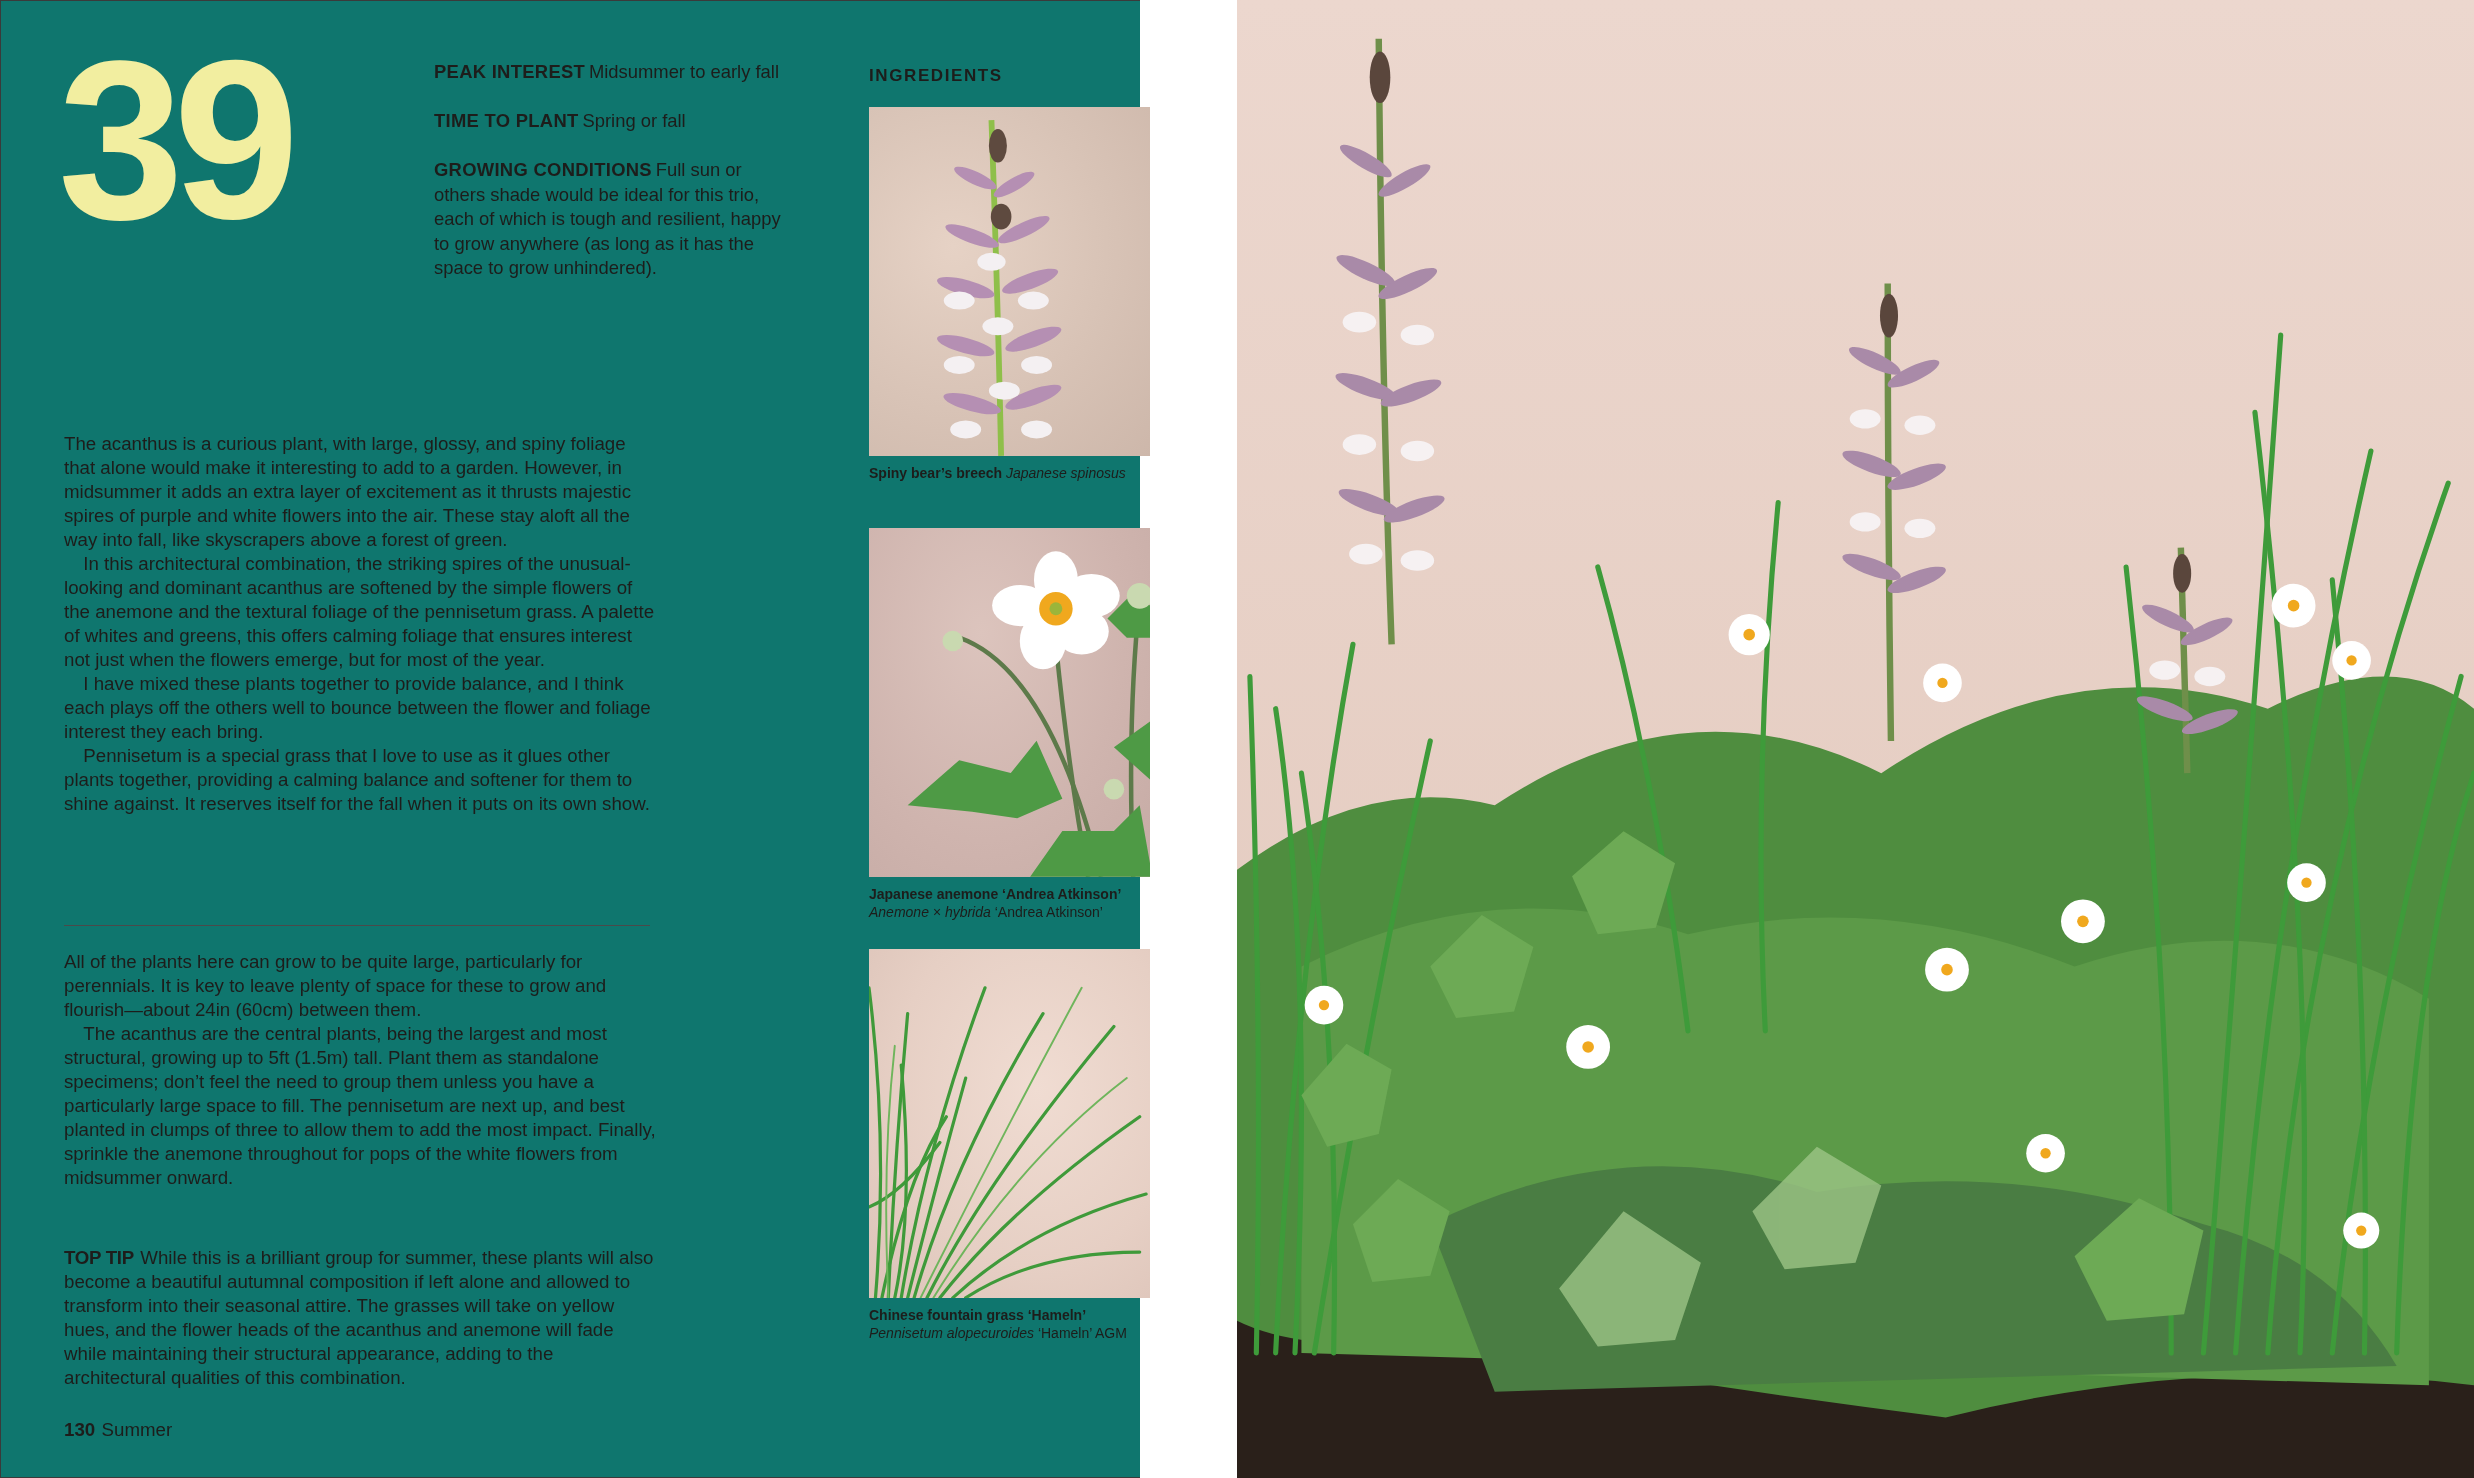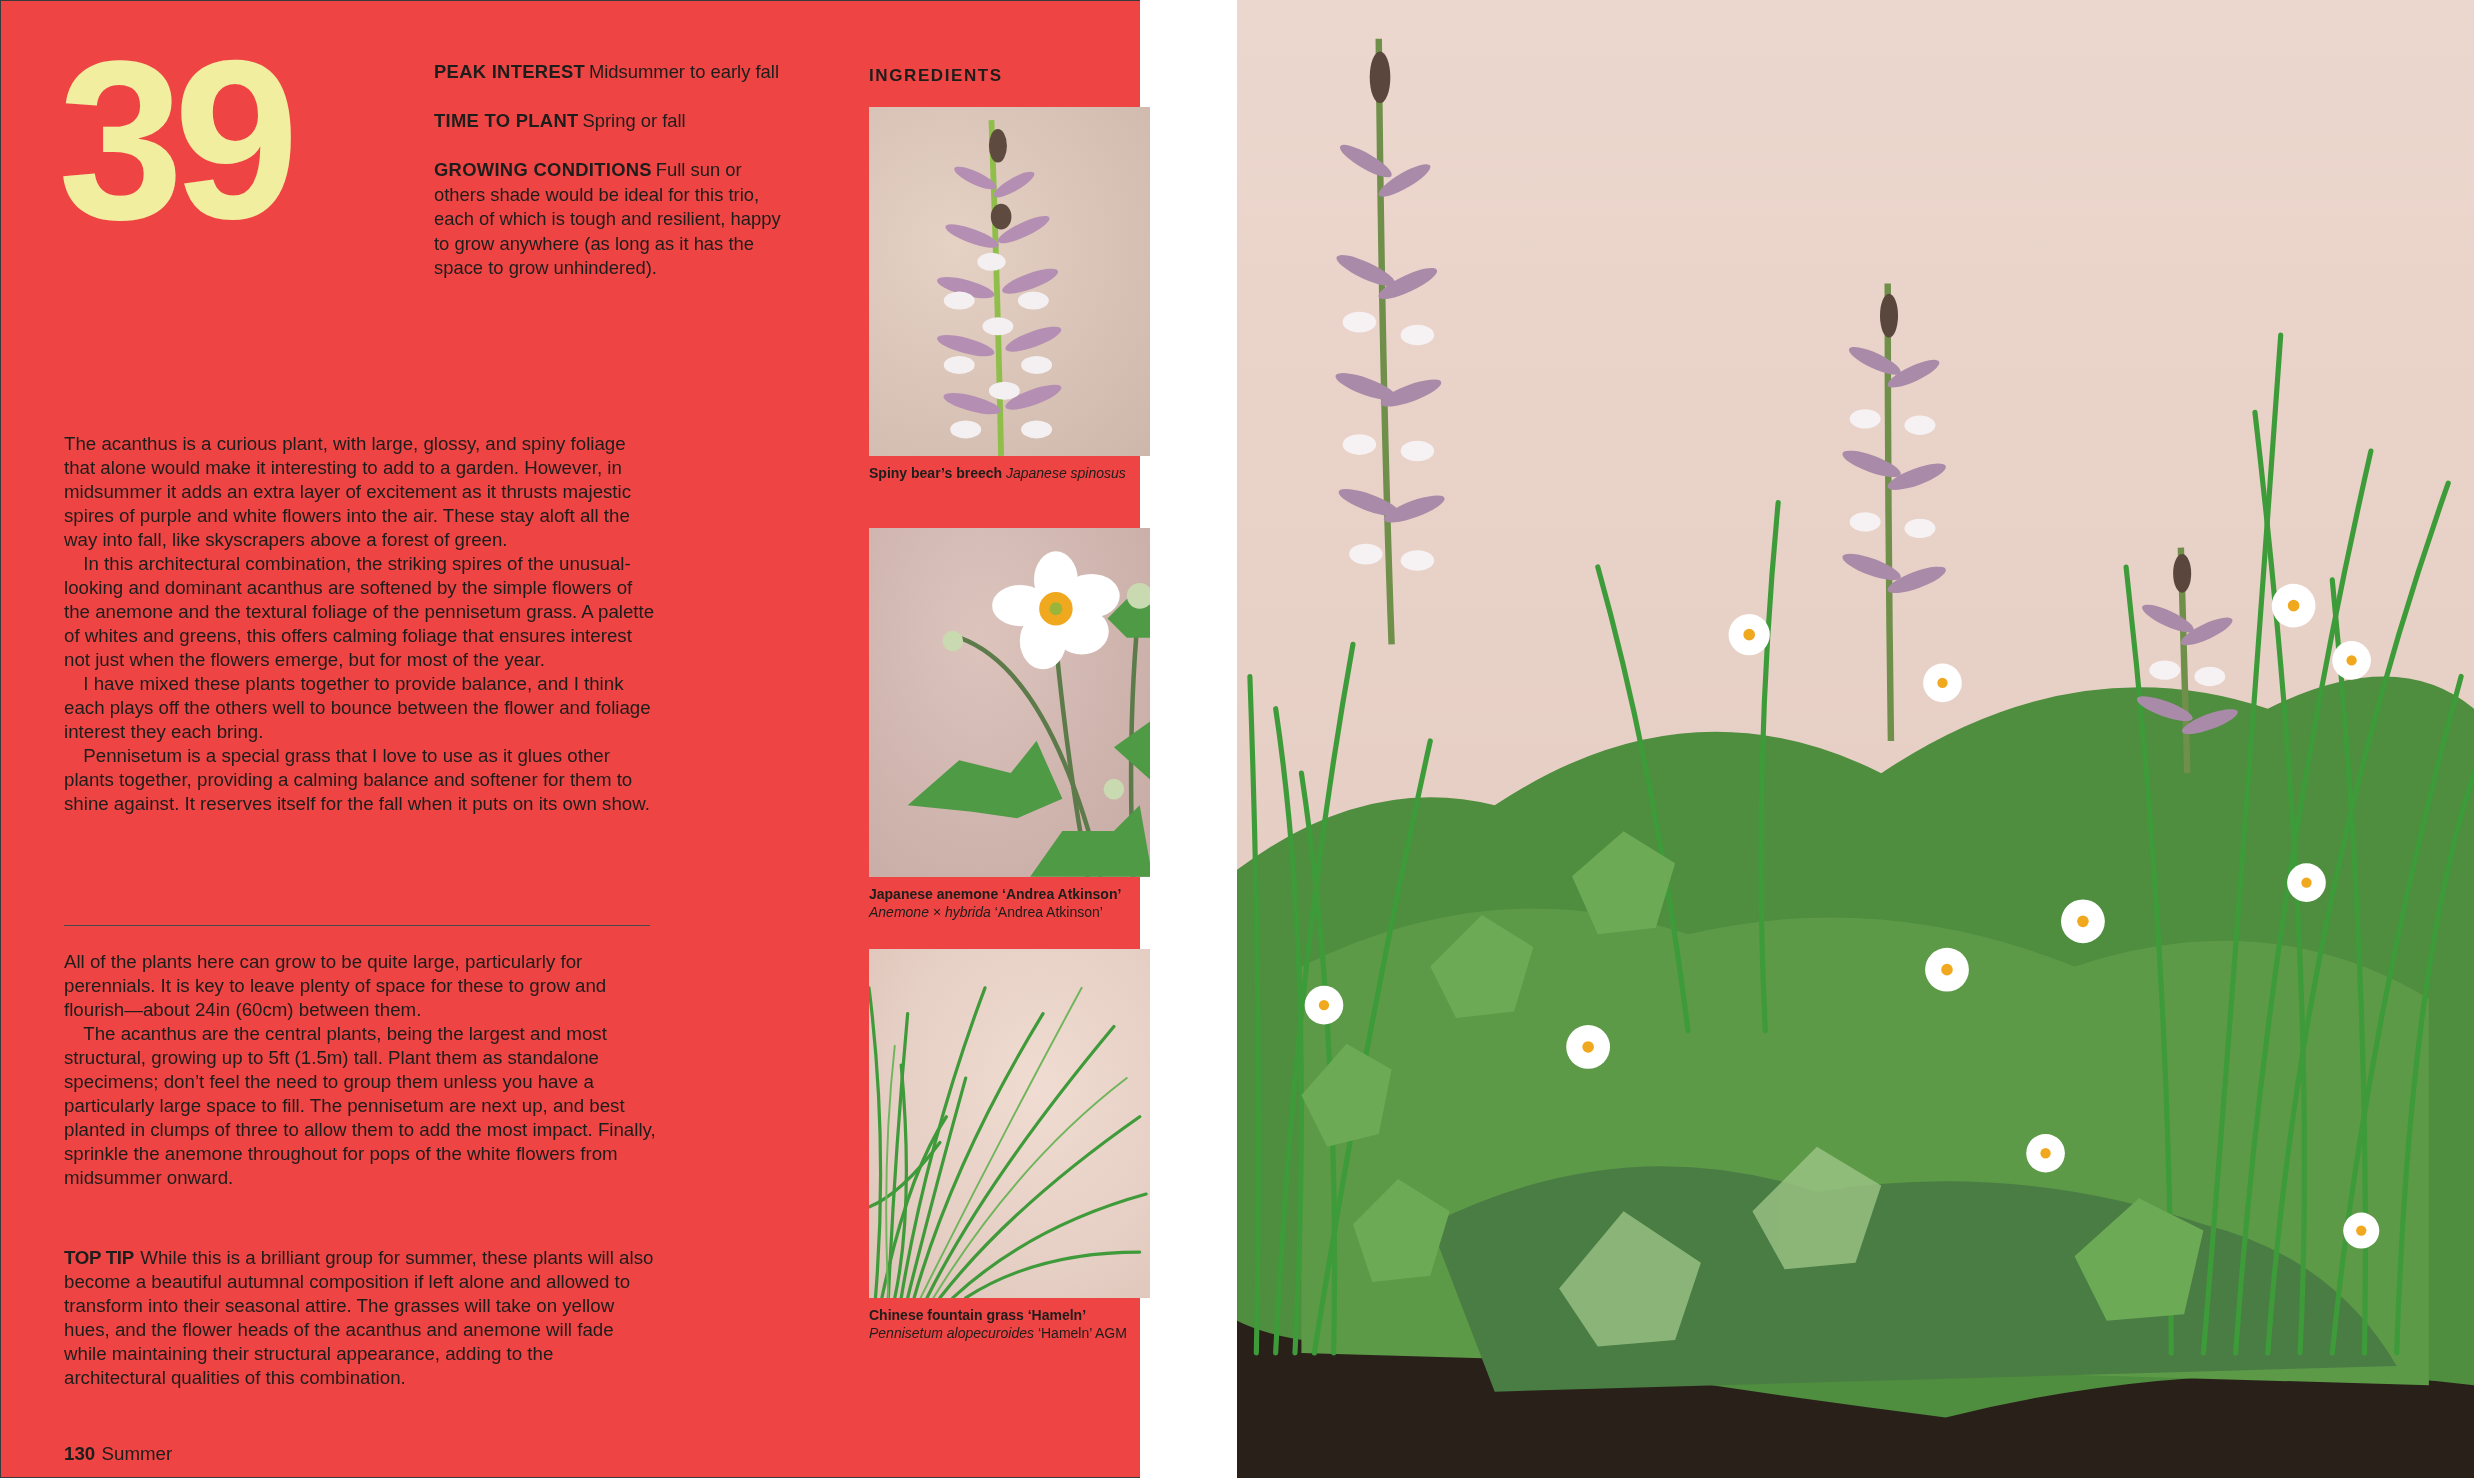--- a/index.html
+++ b/index.html
@@ -1,39 +1,39 @@
 <!DOCTYPE html>
 <html style="font-size:10.3px"><head>
 <meta charset="utf-8">
 <style>
   * { box-sizing: border-box; margin: 0; padding: 0; }
   html, body { width: 2475px; height: 1478px; overflow: hidden; background: #ffffff; }
   body { position: relative; font-family: "Liberation Sans", "DejaVu Sans", sans-serif; color: #1d1d1b; }
 
   .spread { position: absolute; left: 0; top: 0; width: 2475px; height: 1478px; }
-  .left-page { position: absolute; left: 0; top: 0; width: 1140px; height: 1478px; background: #ef4444;
+  .left-page { position: absolute; left: 0; top: 0; width: 1140px; height: 1478px; background: #0f766e;
                border-left: 1.9px solid #3a3a3a; border-top: 1.9px solid #3a3a3a; border-bottom: 1.9px solid #3a3a3a; }
 
   .big-number { position: absolute; left: 57px; top: 26px; font-size: 226px; font-weight: 700; line-height: 1;
                 letter-spacing: -10.3px; color: #f2eea0; font-family: "Liberation Sans", sans-serif; }
 
   .facts { position: absolute; left: 433px; top: 59px; width: 361px; font-size: 18.4px; line-height: 24.5px; }
   .fact { margin-bottom: 24.5px; }
   .fact .label { font-weight: 700; letter-spacing: 0.3px; margin-right: 3.9px; }
 
   .body-text { position: absolute; left: 63px; width: 593px; font-size: 18.7px; line-height: 24px; }
   .body-text p { text-indent: 0; }
   .body-text p + p { text-indent: 19.3px; }
   .intro { top: 431px; }
   .divider { position: absolute; left: 63px; top: 924px; width: 586px; height: 1.3px; background: #4a4a4a; }
   .planting { top: 949px; }
   .tip { position: absolute; left: 63px; top: 1245px; width: 593px; font-size: 18.7px; line-height: 24px; }
   .tip .label { font-weight: 700; margin-right: 6.4px; letter-spacing: -0.3px; }
 
-  .footer { position: absolute; left: 63px; top: 1417px; font-size: 18.7px; line-height: 24.5px; margin-top: 24px; }
+  .footer { position: absolute; left: 63px; top: 1417px; font-size: 18.7px; line-height: 24.5px; }
   .footer .page-num { font-weight: 700; margin-right: 6.4px; }
 
   .ingredients { position: absolute; left: 868px; top: 62px; width: 284px; }
   .ingredients h2 { font-size: 17px; font-weight: 700; letter-spacing: 1.6px; line-height: 26px; margin-bottom: 17px; }
   .ing-item { position: absolute; left: 0; width: 281px; }
   .ing-photo { width: 281px; height: 349px; position: relative; overflow: hidden; }
   .ing-caption { font-size: 14px; line-height: 18px; margin-top: 7.7px; }
   .ing-caption .common { font-weight: 700; }
   .ing-caption .latin { font-style: italic; }
 

